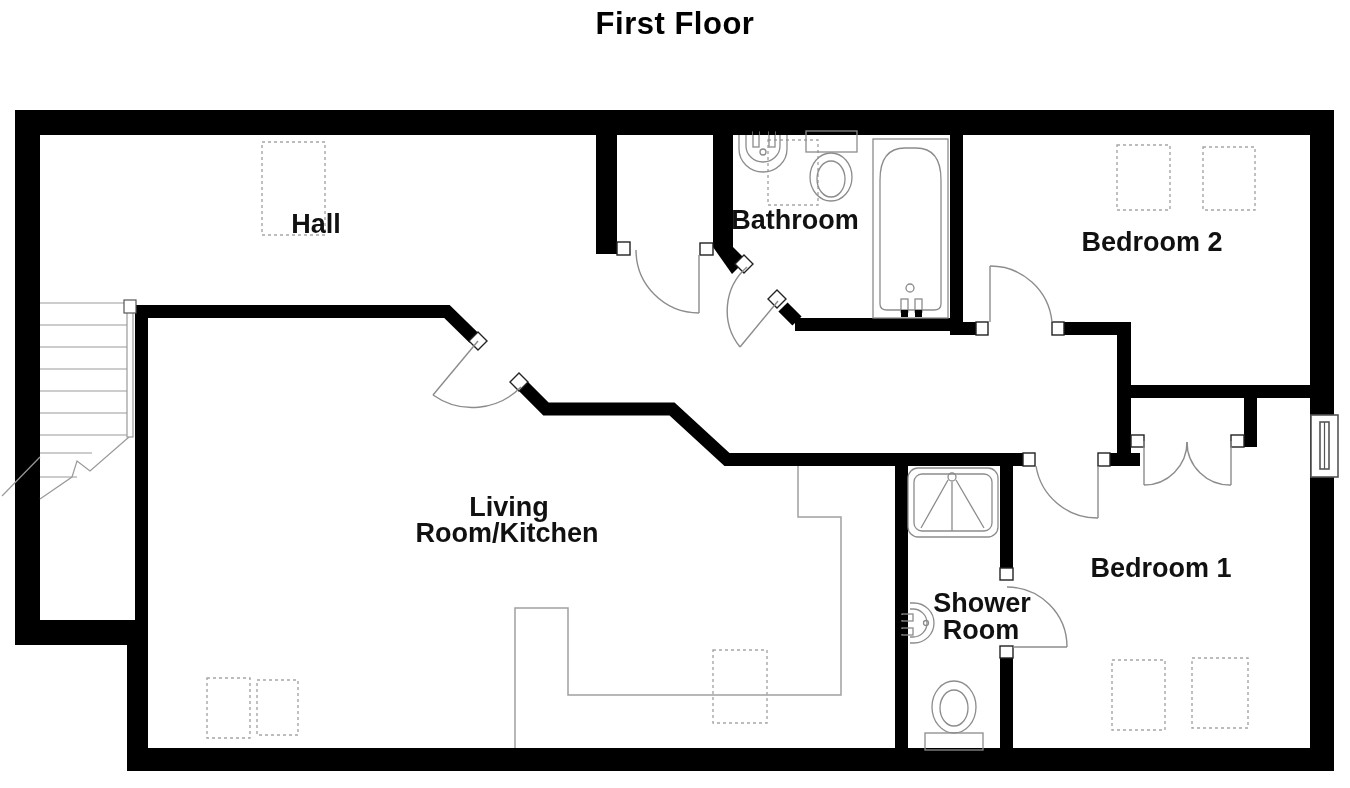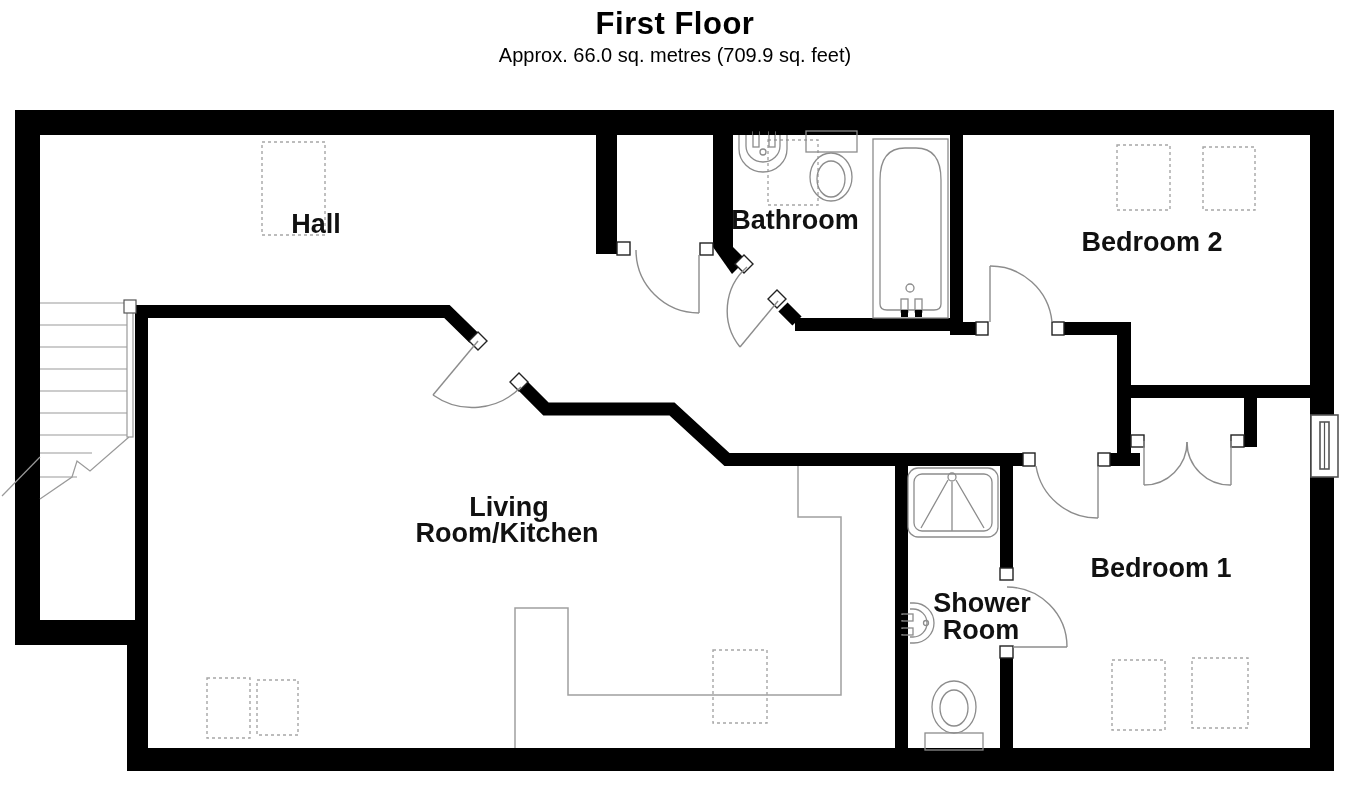--- a/index.html
+++ b/index.html
@@ -21,21 +21,20 @@
   .stair{fill:none;stroke:#9a9a9a;stroke-width:1.2;}
   .counter{fill:none;stroke:#a0a0a0;stroke-width:1.5;}
   .wind{fill:#fff;stroke:#555;stroke-width:1.6;}
 </style>
 </head>
 <body>
 
 <div id="stage">
 
   <div class="hdr" id="title">First Floor</div>
-  <div class="hdr" id="subtitle">Approx. 66.0 sq. metres (709.9 sq. feet)</div>
 
   <svg width="1350" height="788" viewBox="0 0 1350 788">
 
     <g>
       <path class="wall" fill-rule="evenodd" d="M15,110 H1334 V771 H127 V645 H15 Z M40,135 H1310 V748 H148 V620 H40 Z"></path>
     </g>
 
     <g>
       <rect class="wall" x="135" y="305" width="13" height="443"></rect>
       <path class="wallstroke" d="M141,311.5 H447 L474,338"></path>

